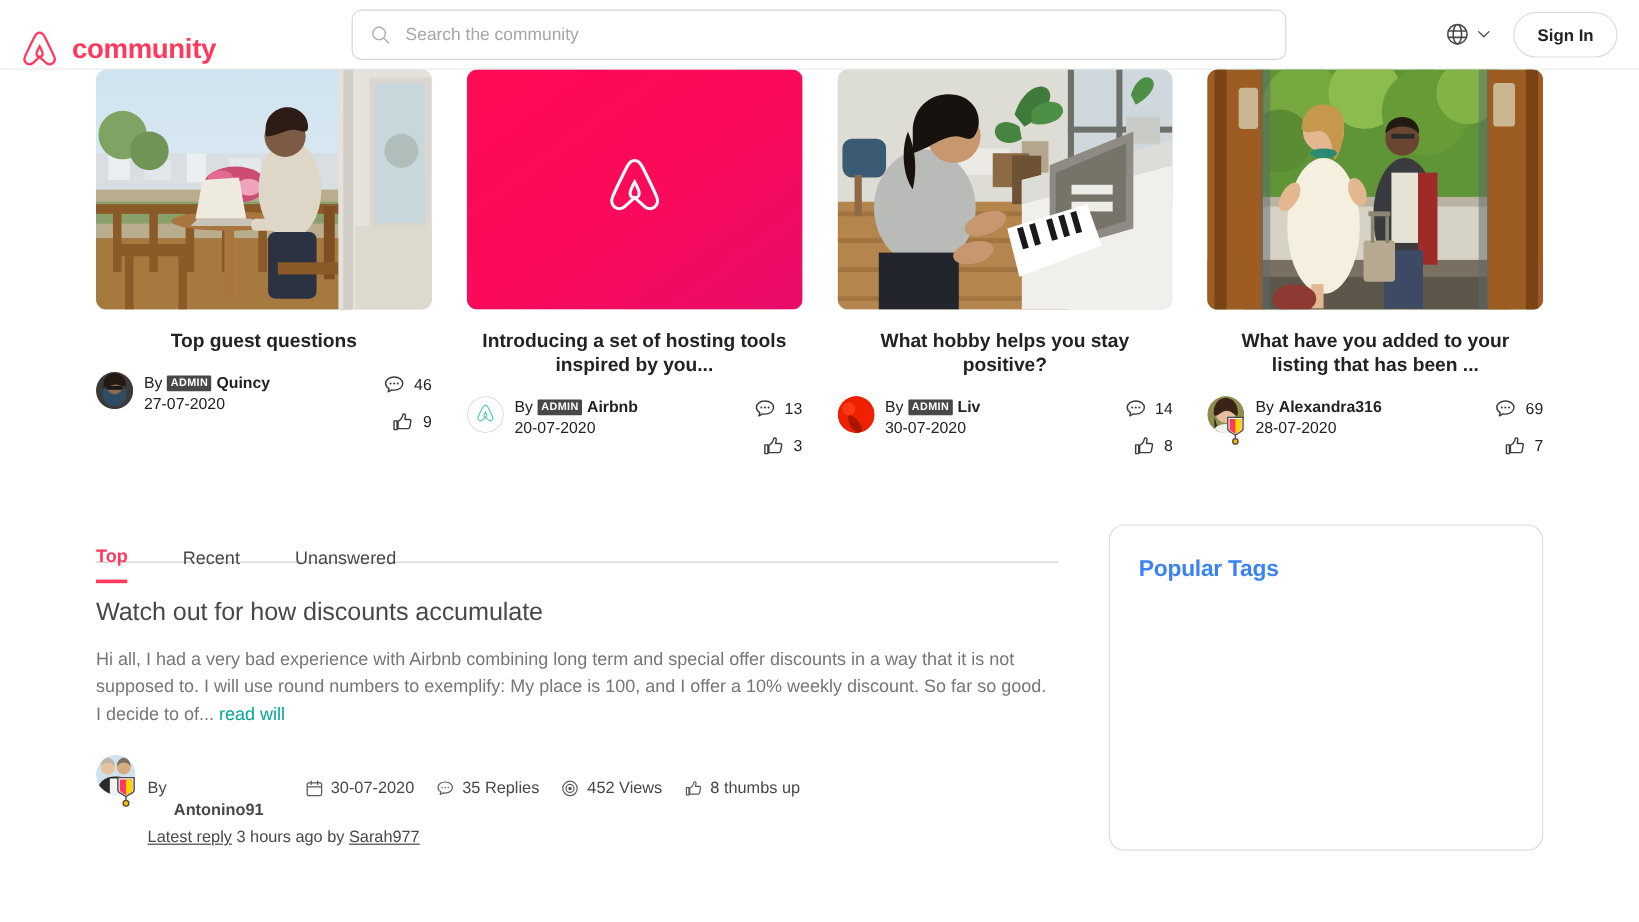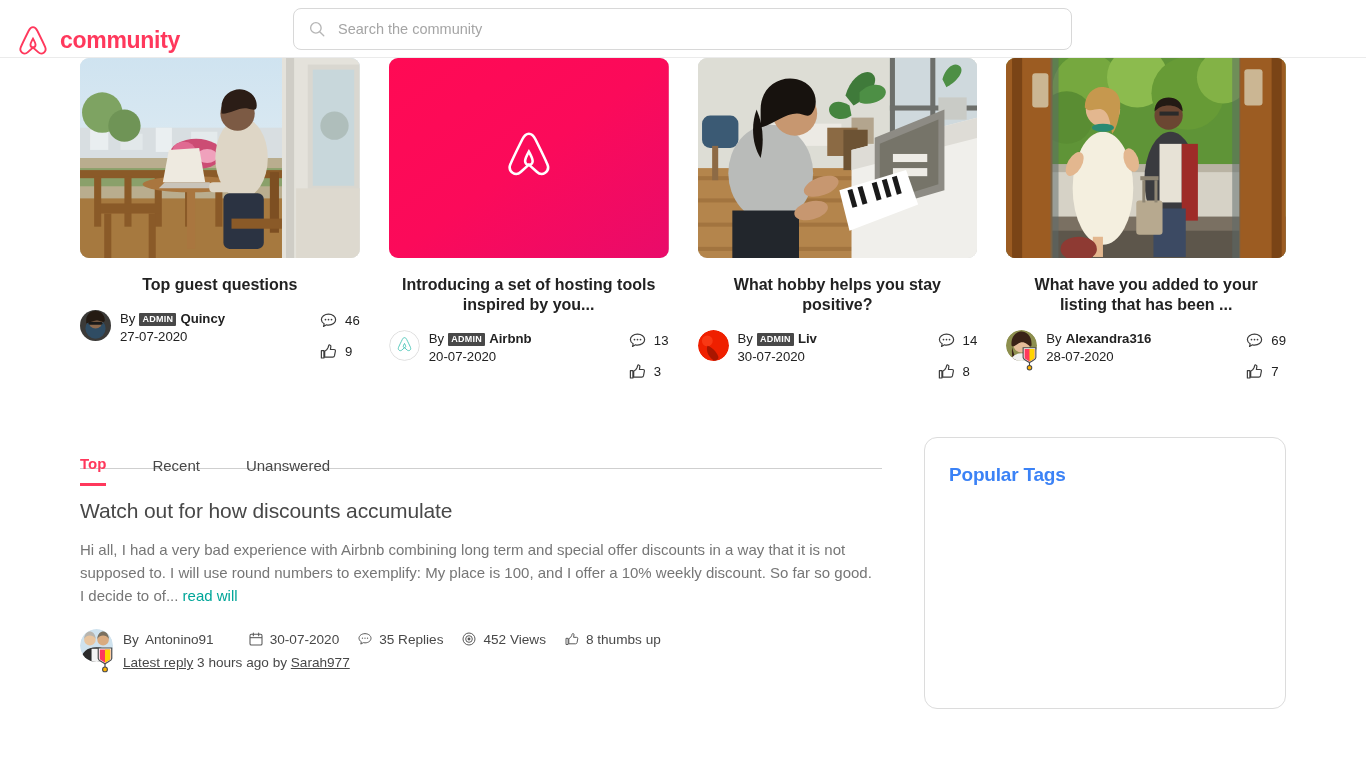--- a/index.html
+++ b/index.html
@@ -145,21 +145,21 @@
     letter-spacing: 0.3px;
     line-height: 1.25;
   }
   .author-name { font-weight: bold; color: #222; }
   .date-line { color: #222; margin-top: 1px; }
 
   .meta-stats {
     display: flex;
     flex-direction: column;
     gap: 12px;
-    align-items: flex-start;
+    align-items: flex-end;
     padding-top: 1px;
   }
   .stat { display: flex; align-items: center; gap: 7px; font-size: 13.2px; color: #222; }
   .stat svg { width: 19px; height: 19px; flex: 0 0 auto; }
 
   
   .lower {
     display: flex;
     gap: 42px;
     margin-top: 56px;
@@ -220,21 +220,21 @@
   }
   .pm-item { display: flex; align-items: center; gap: 6px; }
   .pm-item svg { width: 16px; height: 16px; flex:0 0 auto; }
   .pm-sep { width: 22px; }
   .post-meta-row2 {
     margin-top: 8px;
     font-size: 13.6px;
     color: #484848;
   }
   .ul-link { text-decoration: underline; color: #484848; cursor: pointer; }
-  .bold-name { font-weight: normal; }
+  .bold-name { font-weight: bold; margin-top: 36px; }
 
   
   .tags-panel {
     flex: 1 1 auto;
     border: 1px solid #dcdcdc;
     border-radius: 13px;
     padding: 26px 24px 28px 24px;
     height: fit-content;
     min-height: 272px;
   }
@@ -274,20 +274,34 @@
   <div class="search-wrap">
     <div class="search-box">
       <svg class="search-icon" viewBox="0 0 24 24">
         <circle cx="10.5" cy="10.5" r="7" fill="none" stroke="#b6b6b6" stroke-width="1.8"></circle>
         <line x1="15.6" y1="15.6" x2="21" y2="21" stroke="#b6b6b6" stroke-width="1.8" stroke-linecap="round"></line>
       </svg>
       <input class="search-input" type="text" value="" placeholder="Search the community" style="">
     </div>
   </div>
 
+  <div class="header-right">
+    <div class="lang-group">
+      <svg class="globe-icon" viewBox="0 0 24 24">
+        <circle cx="12" cy="12" r="9.2" fill="none" stroke="#484848" stroke-width="1.5"></circle>
+        <ellipse cx="12" cy="12" rx="4" ry="9.2" fill="none" stroke="#484848" stroke-width="1.5"></ellipse>
+        <line x1="2.9" y1="9" x2="21.1" y2="9" stroke="#484848" stroke-width="1.5"></line>
+        <line x1="2.9" y1="15" x2="21.1" y2="15" stroke="#484848" stroke-width="1.5"></line>
+      </svg>
+      <svg class="chev-icon" viewBox="0 0 24 24">
+        <polyline points="4,8 12,16 20,8" fill="none" stroke="#484848" stroke-width="2" stroke-linecap="round" stroke-linejoin="round"></polyline>
+      </svg>
+    </div>
+    <button class="signin-btn">Sign In</button>
+  </div>
 </div>
 
 <div class="page">
 
 
   <div class="cards">
 
     <div class="card">
       <div class="card-img">
         <svg viewBox="0 0 277 200" preserveAspectRatio="xMidYMid slice">

